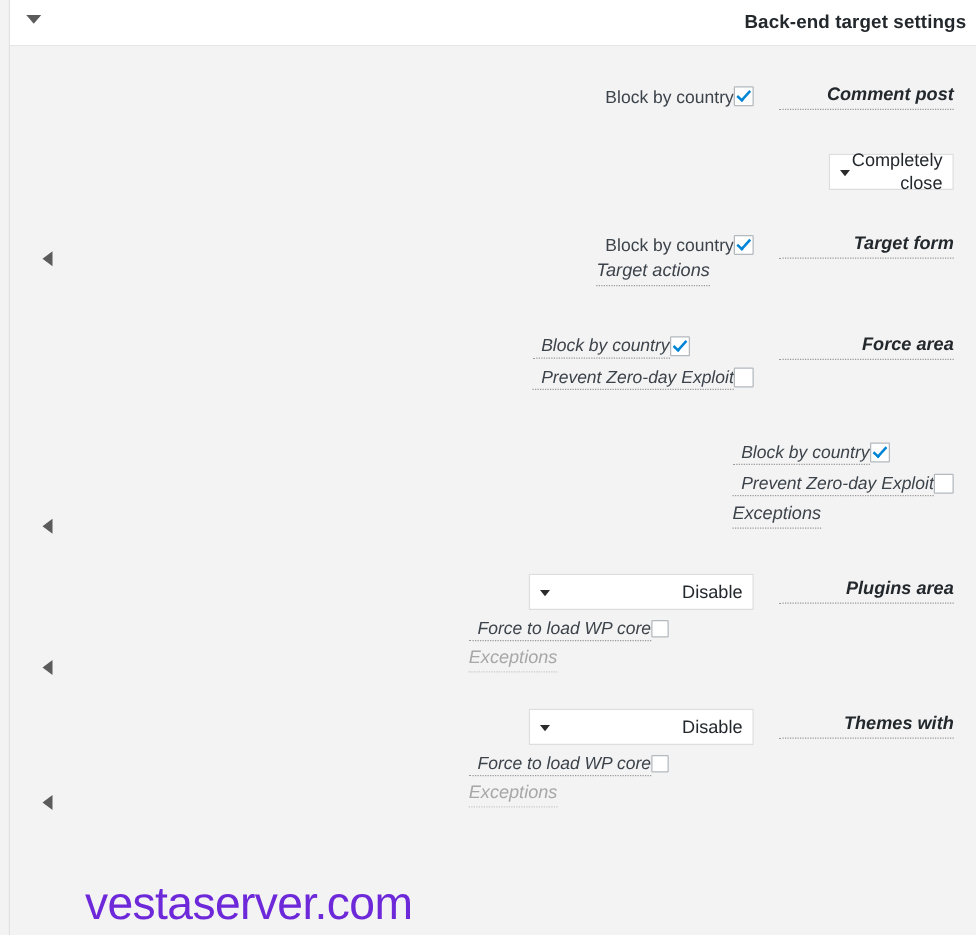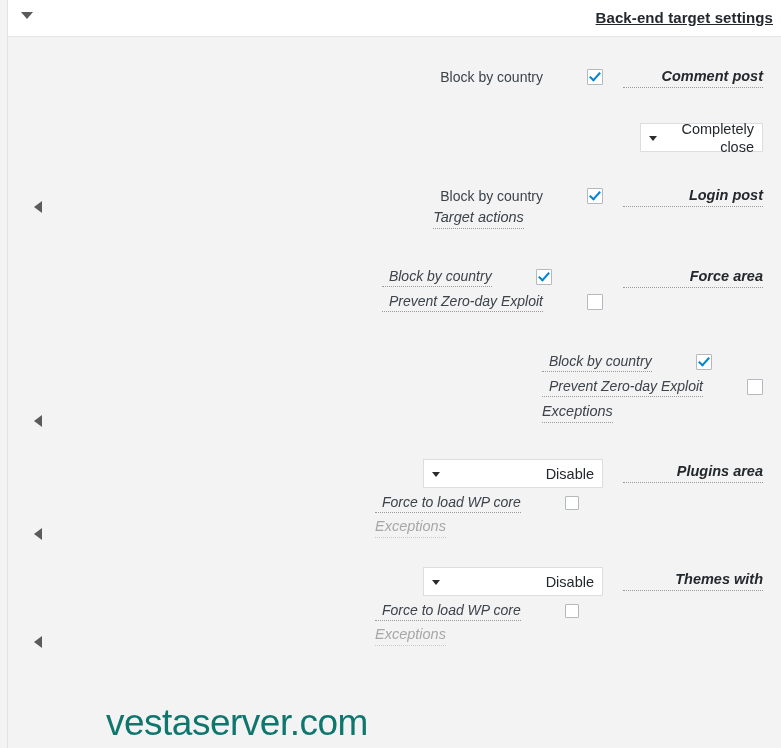--- a/index.html
+++ b/index.html
@@ -39,21 +39,20 @@
   }
   .panel-title {
     position: absolute;
     right: 8px;
     top: 9px;
     font-size: 15px;
     font-weight: bold;
     color: #23282d;
     letter-spacing: .1px;
     white-space: nowrap;
-    text-decoration: underline;
   }
   .toggle-indicator {
     position: absolute;
     left: 13px;
     top: 12px;
     width: 0;
     height: 0;
     border-left: 6px solid transparent;
     border-right: 6px solid transparent;
     border-top: 7px solid #5b5b5b;
@@ -133,21 +132,20 @@
     padding-top: 4px;
   }
 
   
   .ctl-line {
     display: flex;
     flex-direction: row;
     align-items: center;
     height: 25px;
     white-space: nowrap;
-    gap: 44px;
   }
   .ctl-label {
     font-size: 14px;
     color: #3c434a;
     padding: 0 0 0 7px;
     line-height: 18px;
   }
   .ctl-label.hinted {
     font-style: italic;
     border-bottom: 1px dotted #9a9a9a;
@@ -206,21 +204,21 @@
   }
   .sel-text {
     width: 100%;
     text-align: right;
     padding: 0 8px 0 22px;
     font-size: 14.5px;
     color: #23282d;
     box-sizing: border-box;
     line-height: 18px;
   }
-  .sel.w-close { width: 123px; }
+  .sel.w-close { width: 100px; }
   .sel.w-disable { width: 180px; margin-left: 48px; }
 
   
   .hint-link {
     font-style: italic;
     font-size: 14.5px;
     color: #3c434a;
     border-bottom: 1px dotted #9a9a9a;
     padding-bottom: 1px;
     line-height: 19px;
@@ -249,27 +247,26 @@
     border-right: 8px solid #5b5b5b;
     cursor: pointer;
   }
 
   
   .watermark {
     position: absolute;
     left: 60px;
     bottom: 4px;
     font-size: 37px;
-    color: #0f766e;
+    color: #6d28d9;
     font-family: "Liberation Sans", sans-serif;
     letter-spacing: -0.5px;
     direction: ltr;
     pointer-events: none;
     white-space: nowrap;
-    margin-left: 38px;
   }
 </style>
 </head>
 <body>
 
 <div class="panel">
 
   <div class="panel-header">
     <span class="toggle-indicator"></span>
     <span class="panel-title">Back-end target settings</span>
@@ -300,21 +297,21 @@
           <div class="sel w-close">
             <span class="sel-arrow"></span>
             <span class="sel-text">Completely close</span>
           </div>
         </div>
       </div>
     </div>
 
     <div class="row" style="margin-top:25px;">
       <div class="row-title-wrap">
-        <span class="row-title">Login post</span>
+        <span class="row-title">Target form</span>
       </div>
       <div class="row-body">
         <div class="ctl-stack">
           <div class="ctl-line">
             <span class="cbx checked"></span>
             <span class="ctl-label">Block by country</span>
           </div>
           <span class="hint-link">Target actions</span>
         </div>
       </div>

